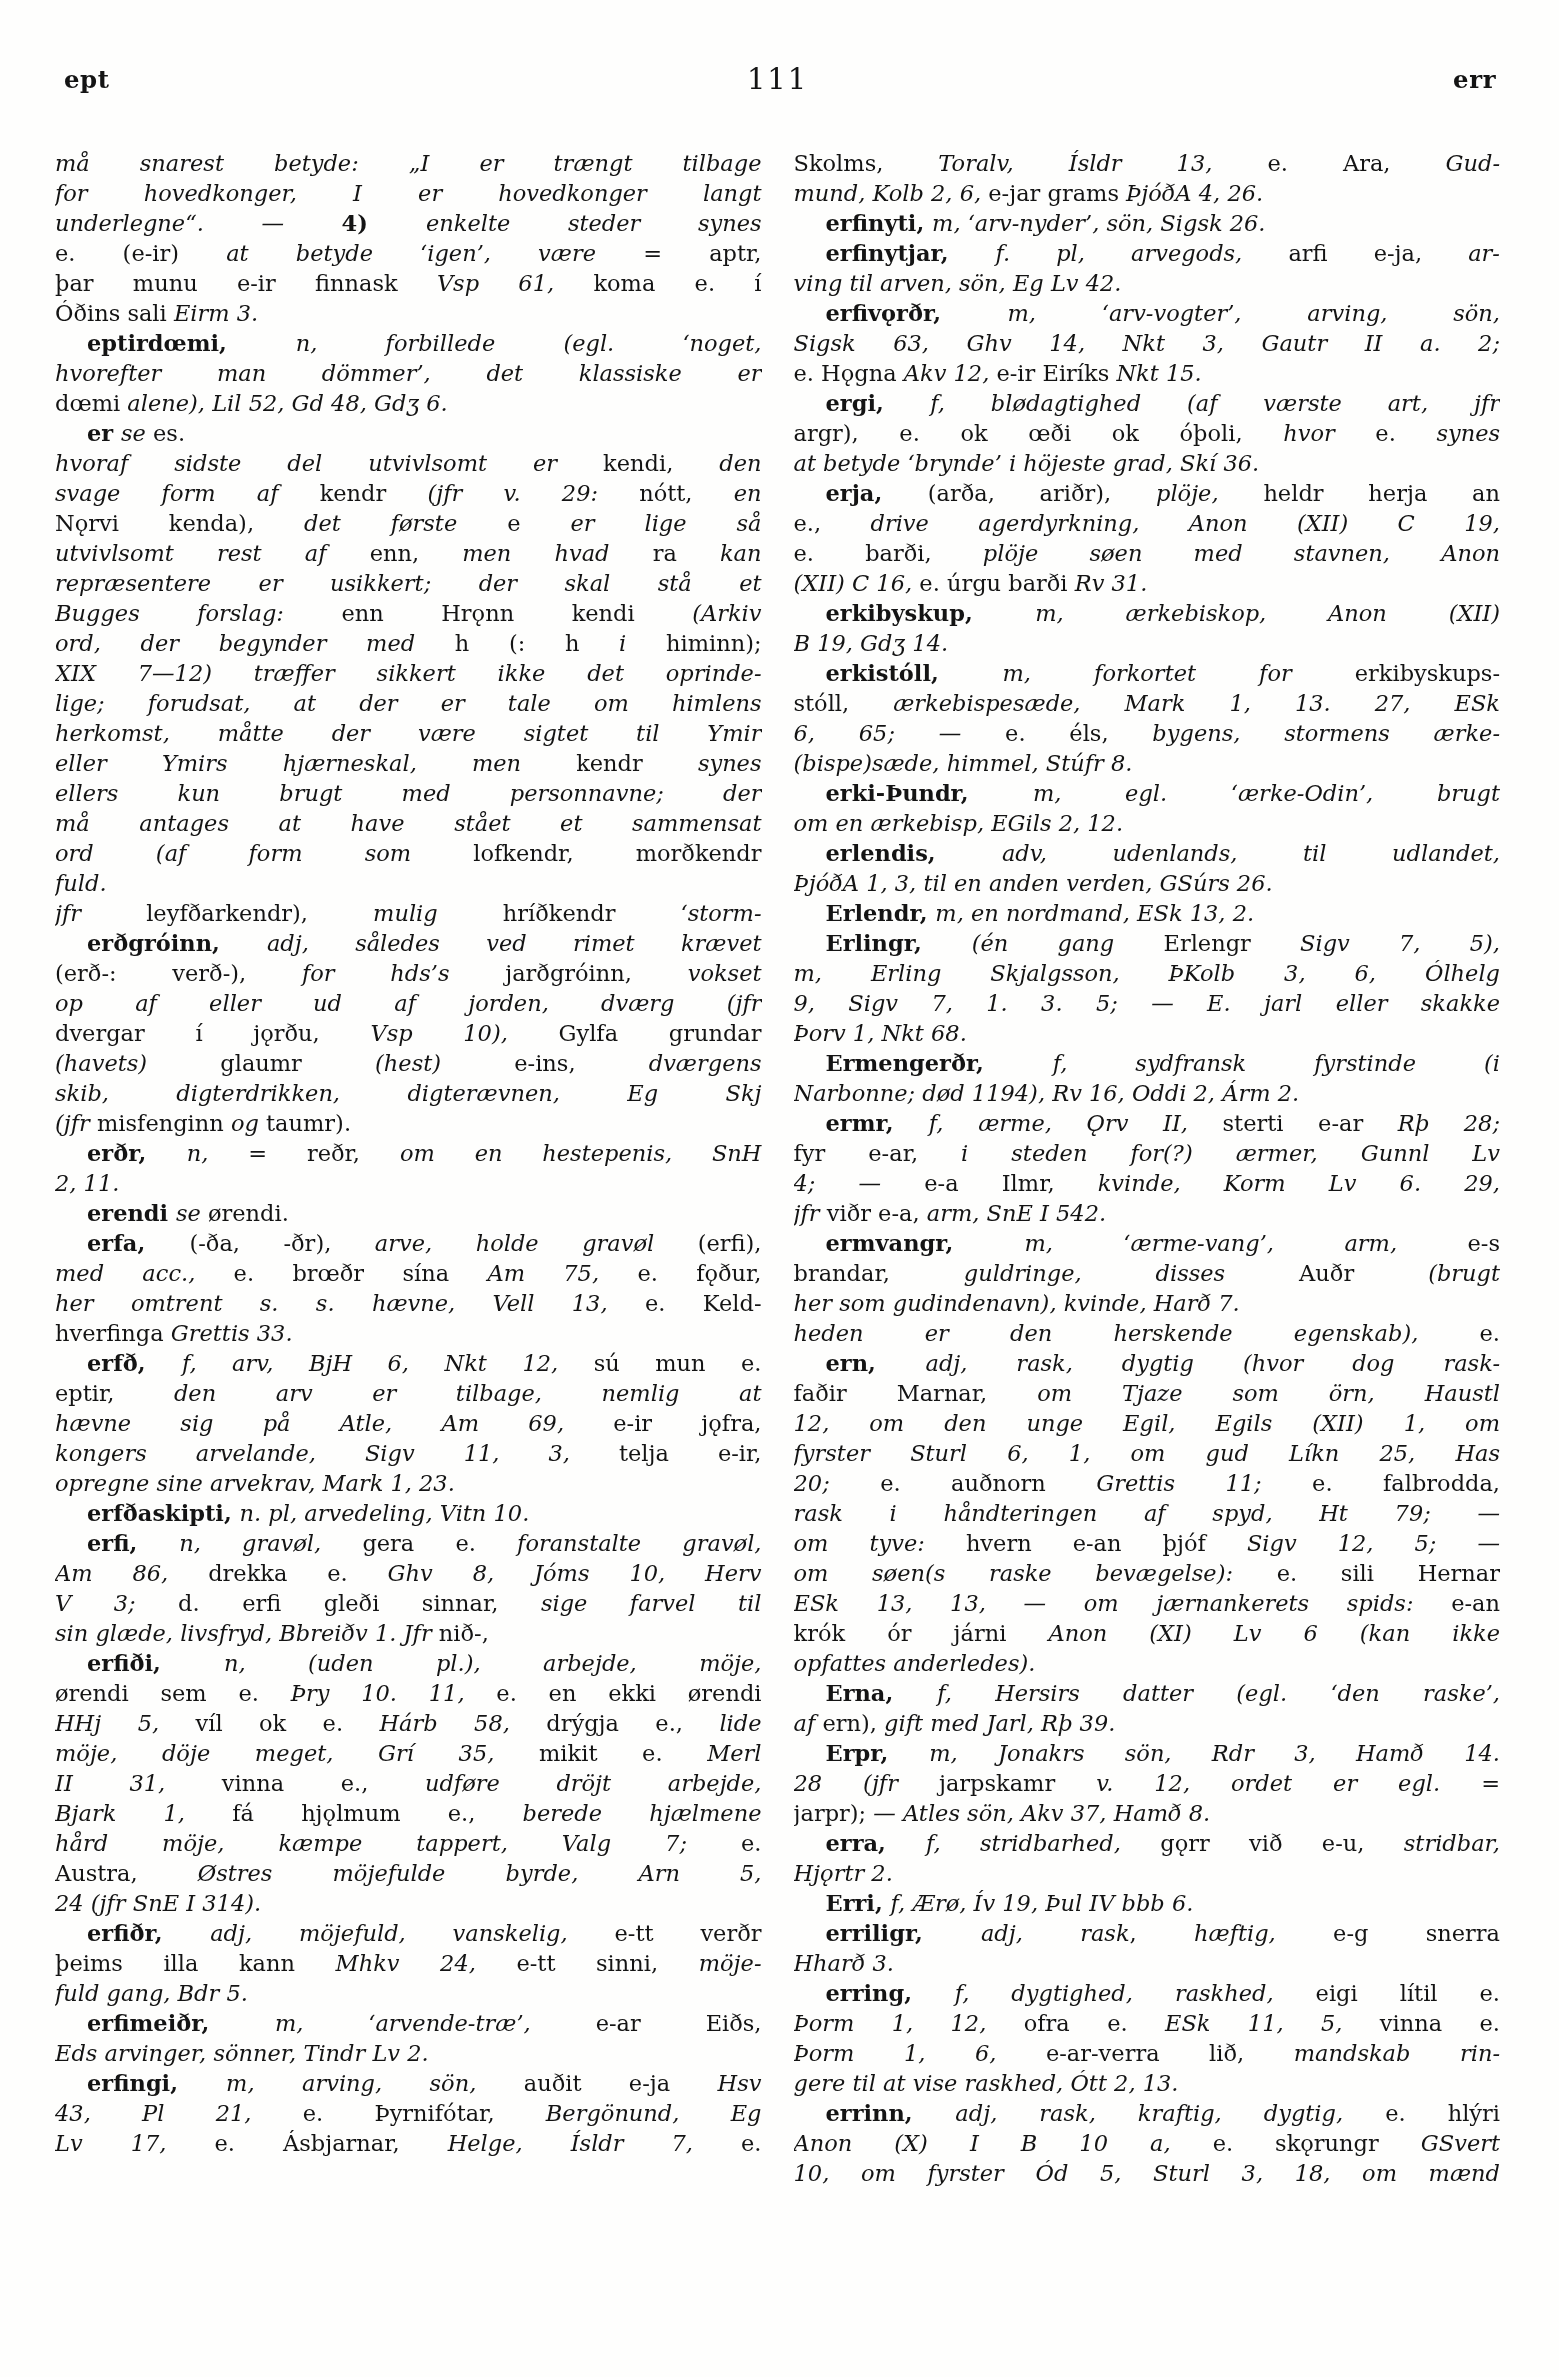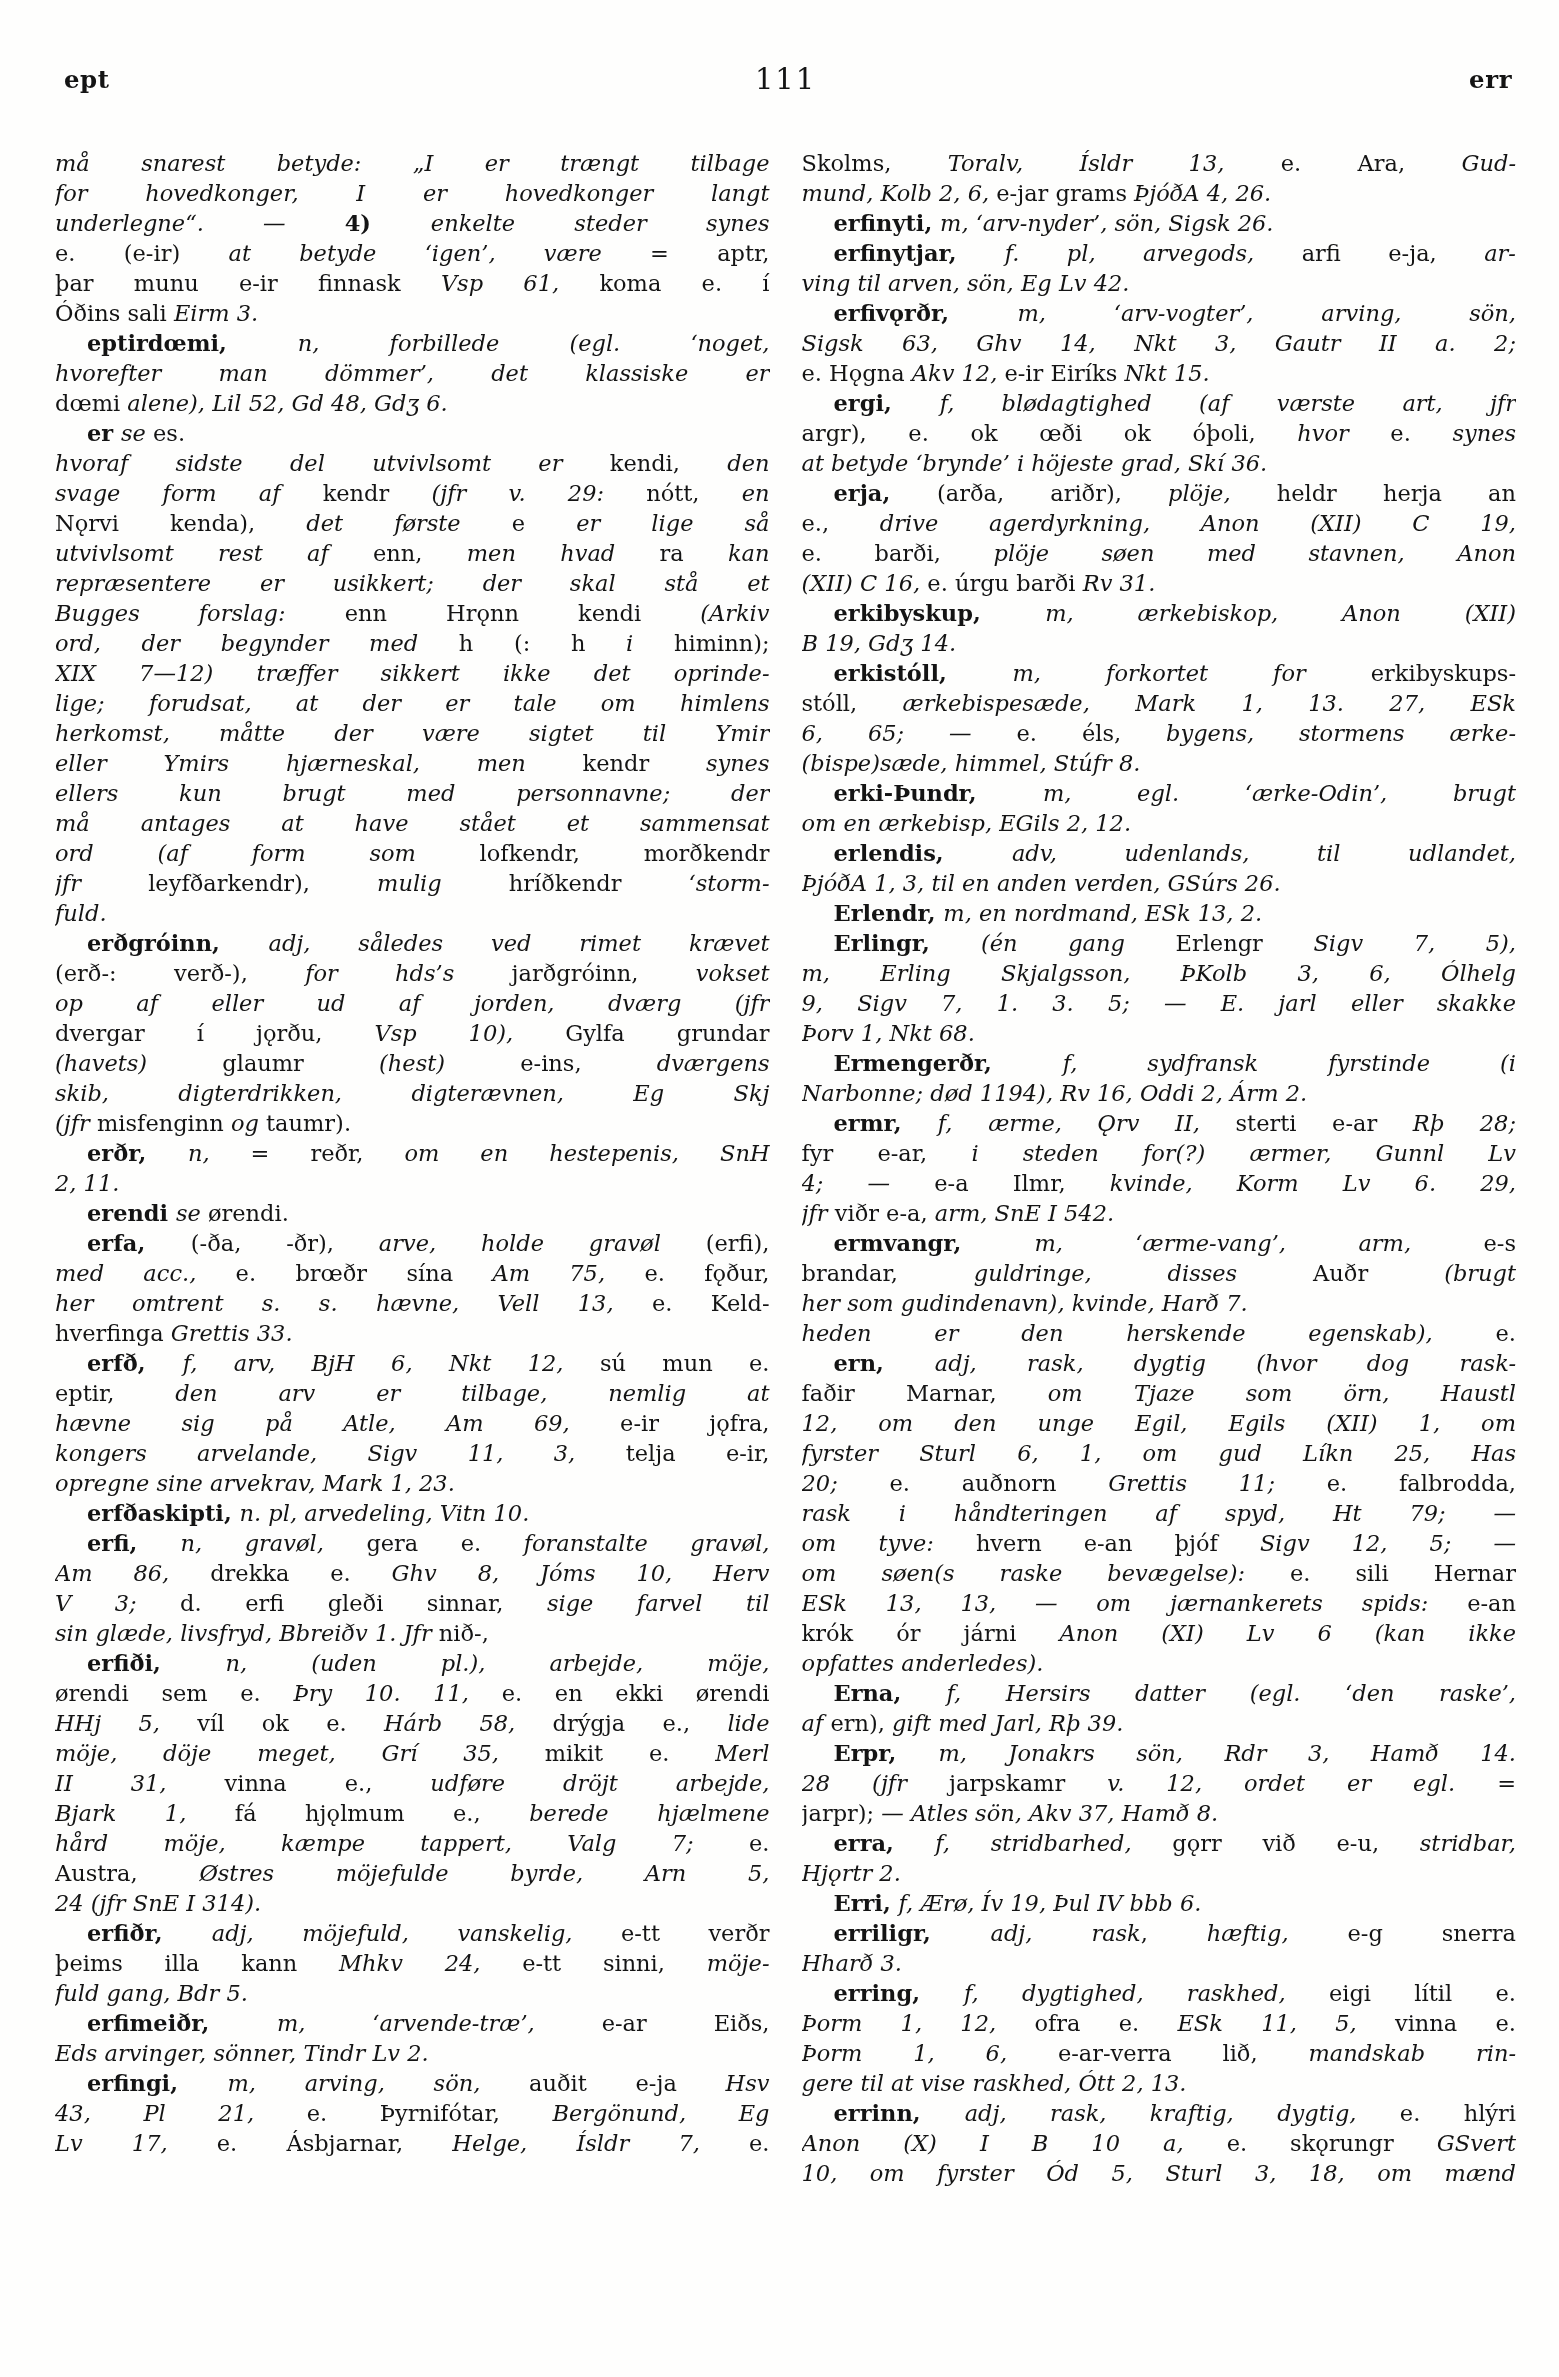--- a/index.html
+++ b/index.html
@@ -11,21 +11,21 @@
     overflow: hidden;
   }
   #page {
     position: relative;
     width: 1560px;
     height: 2377px;
     background: #fefefd;
     color: #141414;
     font-family: "DejaVu Serif", "Liberation Serif", serif;
     box-sizing: border-box;
-    padding: 57px 44px 0 55px;
+    padding: 57px 60px 0 55px;
   }
   #running-head {
     position: relative;
     height: 45px;
     margin-bottom: 46px;
   }
   .head-left, .head-right, .head-center {
     position: absolute;
     top: 0;
     font-size: 24.4px;
@@ -92,22 +92,22 @@
         <div class="line"><span class="i">repræsentere er usikkert; der skal stå et</span></div>
         <div class="line"><span class="i">Bugges forslag: </span><span class="r">enn Hrǫnn kendi </span><span class="i">(Arkiv</span></div>
         <div class="line"><span class="i">ord, der begynder med </span><span class="r">h (: h </span><span class="i">i </span><span class="r">himinn);</span></div>
         <div class="line"><span class="i">XIX 7—12) træffer sikkert ikke det oprinde-</span></div>
         <div class="line"><span class="i">lige; forudsat, at der er tale om himlens</span></div>
         <div class="line"><span class="i">herkomst, måtte der være sigtet til Ymir</span></div>
         <div class="line"><span class="i">eller Ymirs hjærneskal, men </span><span class="r">kendr </span><span class="i">synes</span></div>
         <div class="line"><span class="i">ellers kun brugt med personnavne; der</span></div>
         <div class="line"><span class="i">må antages at have stået et sammensat</span></div>
         <div class="line"><span class="i">ord (af form som </span><span class="r">lofkendr, morðkendr</span></div>
+        <div class="line endp"><span class="i">fuld.</span></div>
         <div class="line"><span class="i">jfr </span><span class="r">leyfðarkendr), </span><span class="i">mulig </span><span class="r">hríðkendr </span><span class="i">‘storm-</span></div>
-        <div class="line endp"><span class="i">fuld.</span></div>
         <div class="line ind"><span class="b">erðgróinn, </span><span class="i">adj, således ved rimet krævet</span></div>
         <div class="line"><span class="r">(erð-: verð-), </span><span class="i">for hds’s </span><span class="r">jarðgróinn, </span><span class="i">vokset</span></div>
         <div class="line"><span class="i">op af eller ud af jorden, dværg (jfr</span></div>
         <div class="line"><span class="r">dvergar í jǫrðu, </span><span class="i">Vsp 10), </span><span class="r">Gylfa grundar</span></div>
         <div class="line"><span class="i">(havets) </span><span class="r">glaumr </span><span class="i">(hest) </span><span class="r">e-ins, </span><span class="i">dværgens</span></div>
         <div class="line"><span class="i">skib, digterdrikken, digterævnen, Eg Skj</span></div>
         <div class="line endp"><span class="i">(jfr </span><span class="r">misfenginn </span><span class="i">og </span><span class="r">taumr).</span></div>
         <div class="line ind"><span class="b">erðr, </span><span class="i">n, </span><span class="r">= reðr, </span><span class="i">om en hestepenis, SnH</span></div>
         <div class="line endp"><span class="i">2, 11.</span></div>
         <div class="line ind endp"><span class="b">erendi </span><span class="i">se </span><span class="r">ørendi.</span></div>

